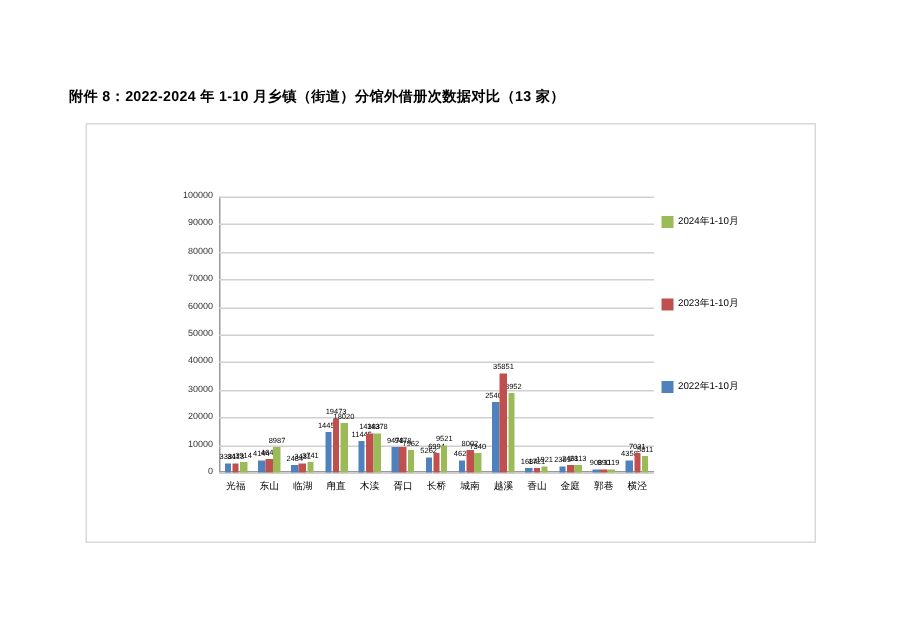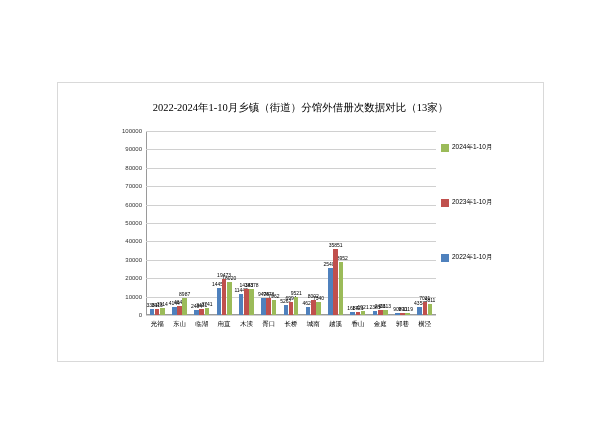--- a/index.html
+++ b/index.html
@@ -136,24 +136,24 @@
     height: 8px;
     margin-right: 3px;
     flex: 0 0 auto;
   }
 </style>
 </head>
 <body>
 
 <div id="page">
 
+  <div id="doc-title">附件 8：2022-2024 年 1-10 月乡镇（街道）分馆外借册次数据对比（13 家）</div>
 
   <div id="chart-frame">
 
-    <div id="chart-title">2022-2024年1-10月乡镇（街道）分馆外借册次数据对比（13家）</div>
 
     <div id="plot">
       <div id="axis-y"></div>
       <div id="axis-x"></div>
       <div id="gridlines">
           <div class="gridline" style="top: 184px;"></div>
           <div class="gridline" style="top: 165.6px;"></div>
           <div class="gridline" style="top: 147.2px;"></div>
           <div class="gridline" style="top: 128.8px;"></div>
           <div class="gridline" style="top: 110.4px;"></div>

